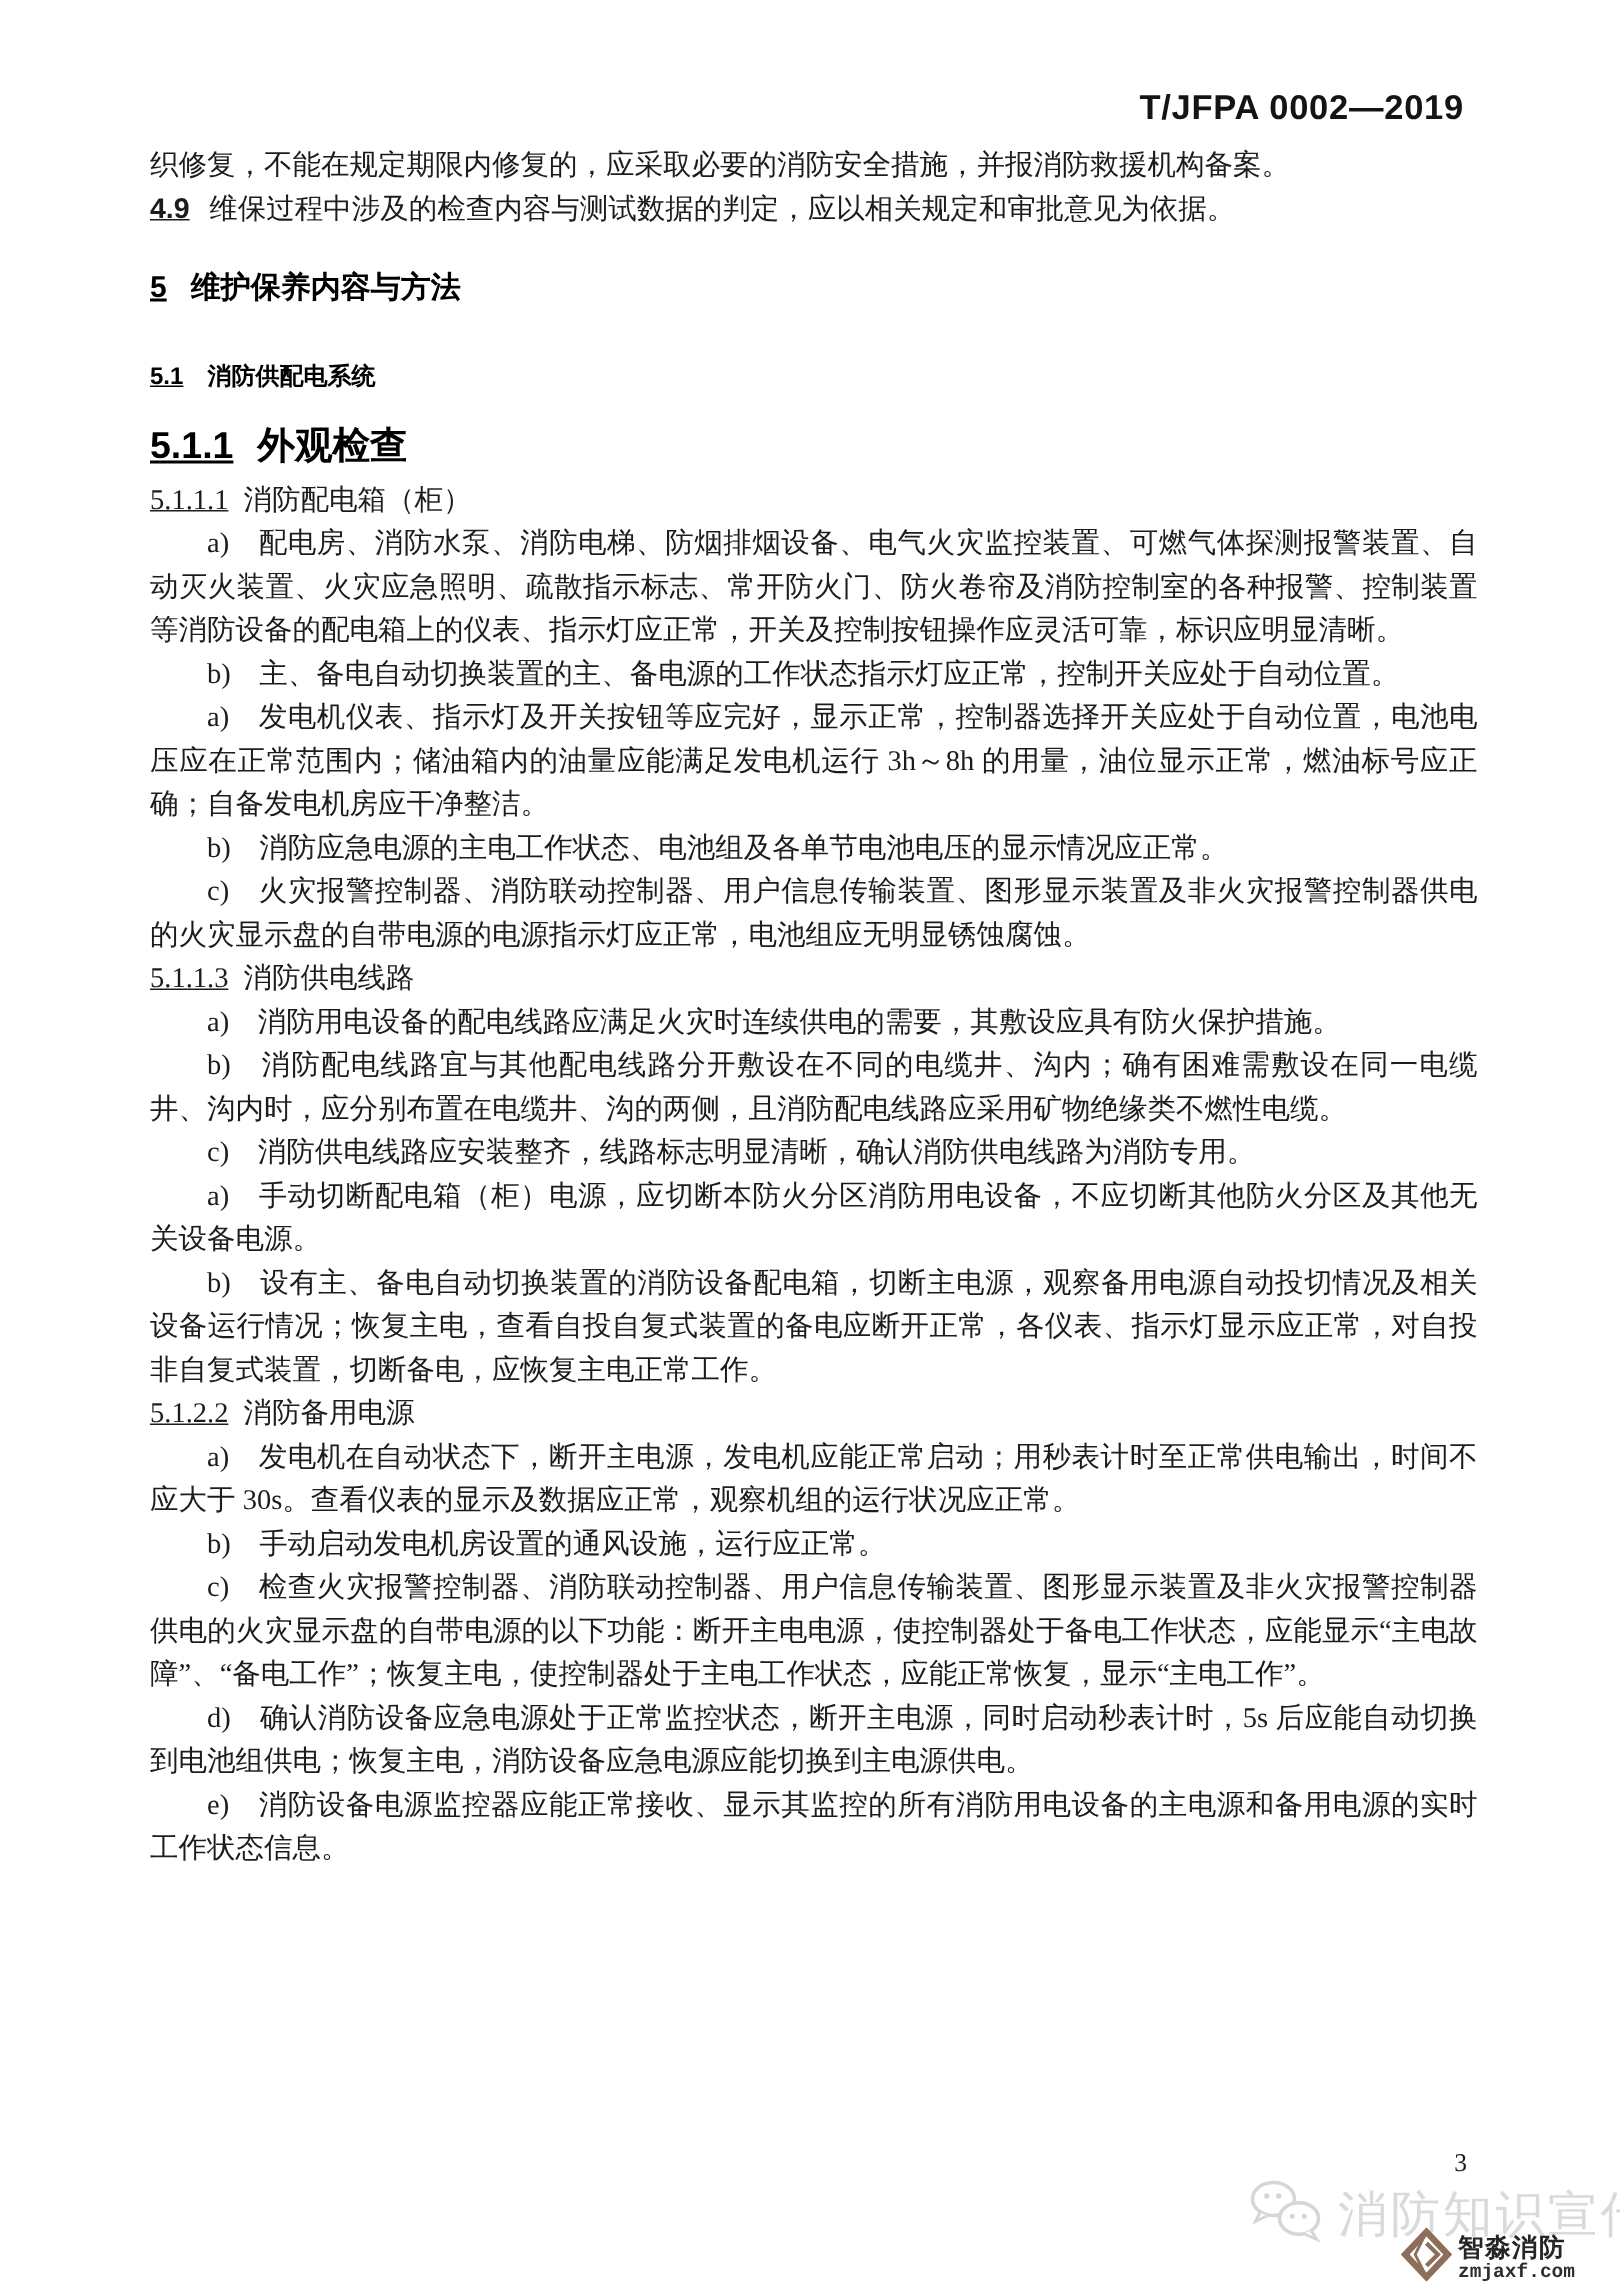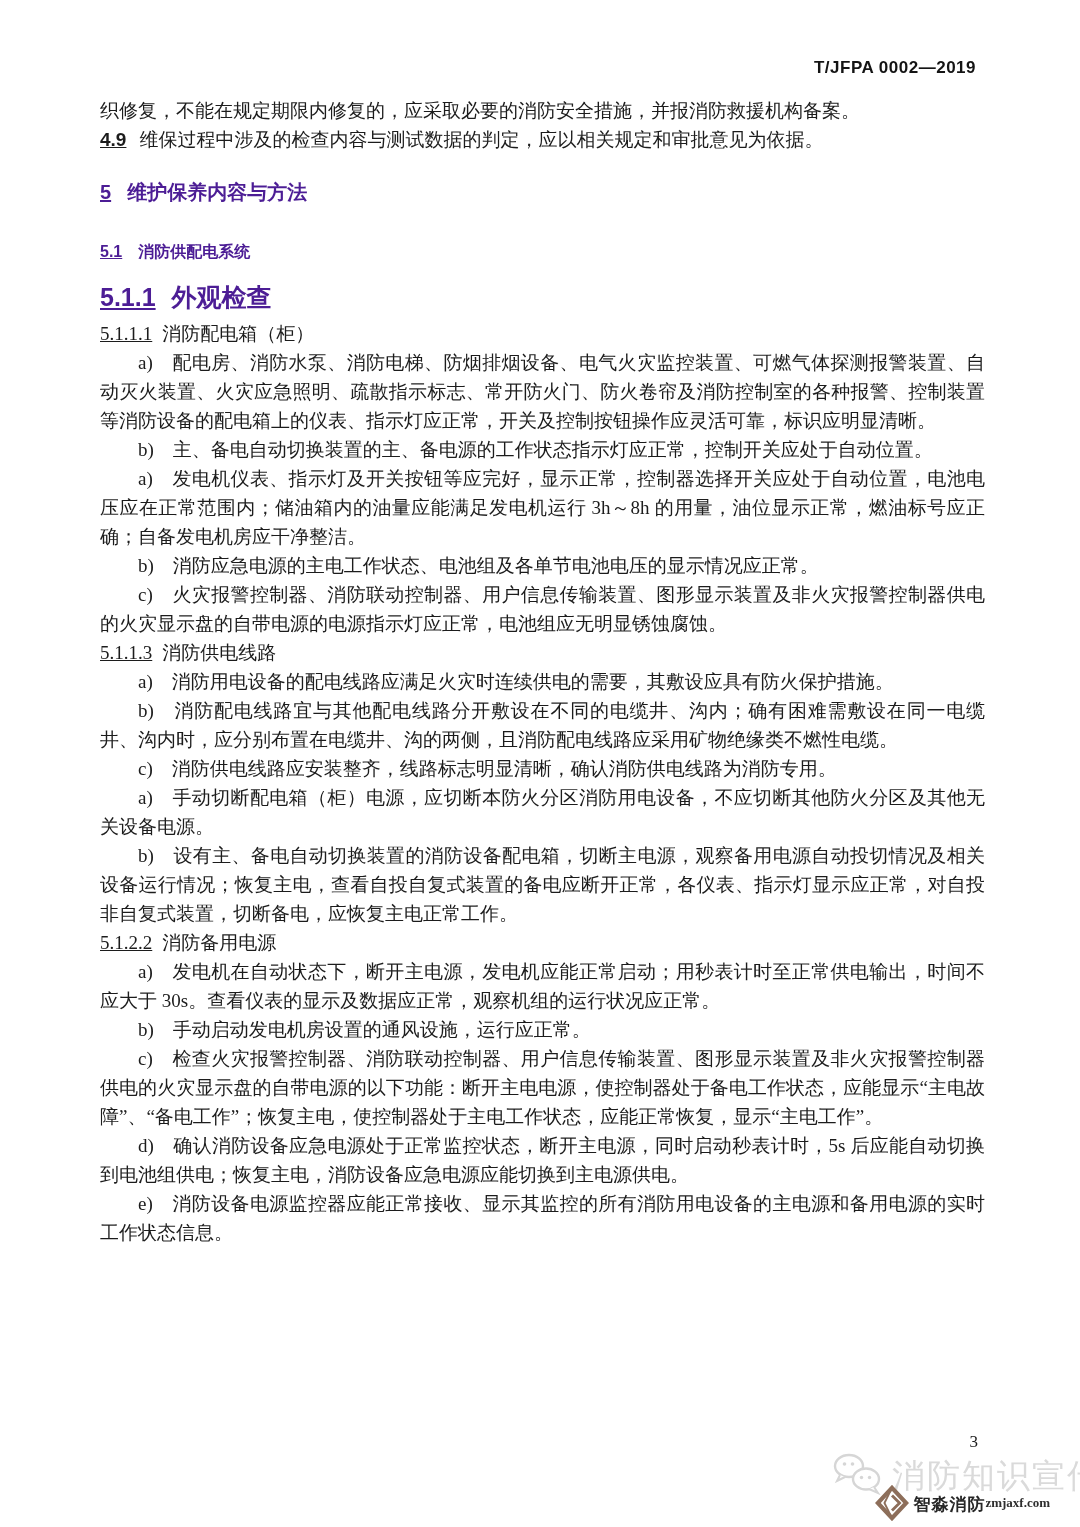--- a/index.html
+++ b/index.html
@@ -9,33 +9,33 @@
     margin:0 auto;
     background:#ffffff;
     overflow:hidden;
     font-family:"Liberation Serif","DejaVu Serif",serif;
     color:#1c1c1c;
   }
   
   .std-code{
     position:absolute;top:58px;right:104px;
     font-family:"Liberation Sans","DejaVu Sans",sans-serif;
-    font-weight:bold;font-size:17px;letter-spacing:0.5px;color:#141414;
+    font-weight:bold;font-size:23px;letter-spacing:0.5px;color:#141414;
   }
   
   .doc{
     position:absolute;left:100px;top:96px;width:885px;
     font-size:19px;line-height:29px;
     text-align:justify;
   }
   .doc p{margin:0;}
   .blk .num{display:inline-block;text-decoration:underline;}
   .h1,.h2,.h3{
     font-family:"Liberation Sans","DejaVu Sans",sans-serif;
-    font-weight:bold;color:#4c1d95;
+    font-weight:bold;color:#000000;
     text-align:left;
   }
   .h1{font-size:20px;margin-top:24px !important;margin-bottom:26px !important;}
   .h2{font-size:16px;margin-top:30px !important;margin-bottom:14px !important;}
   .h3{font-size:25px;margin-top:17px !important;margin-bottom:7px !important;}
   .h1 .num,.h2 .num,.h3 .num{margin-right:16px;}
   .h4{text-align:left;}
   .h4 .num{margin-right:10px;}
   .clause .num{
     font-family:"Liberation Sans","DejaVu Sans",sans-serif;
@@ -56,27 +56,27 @@
     font-size:33px;letter-spacing:2px;
     color:#dadada;
     font-family:"Liberation Sans","DejaVu Sans",sans-serif;
     white-space:nowrap;
   }
   .publisher{
     position:absolute;right:30px;top:1485px;
     display:flex;align-items:center;gap:4px;
     background:transparent;
   }
-  .publisher-txt{display:flex;flex-direction:row;line-height:1.05;justify-content:center;}
+  .publisher-txt{display:flex;flex-direction:column;line-height:1.05;justify-content:center;}
   .publisher-name{
     font-family:"Liberation Sans","DejaVu Sans",sans-serif;
     font-weight:bold;font-size:17px;color:#262626;letter-spacing:1px;
   }
   .publisher-site{
-    font-family:Liberation Serif, serif;
+    font-family:Liberation Mono, monospace;
     font-weight:bold;font-size:13px;color:#2e2e2e;
   }
 </style>
 </head>
 <body>
 
 <div class="page">
 
   <div class="std-code">T/JFPA 0002—2019</div>
 

